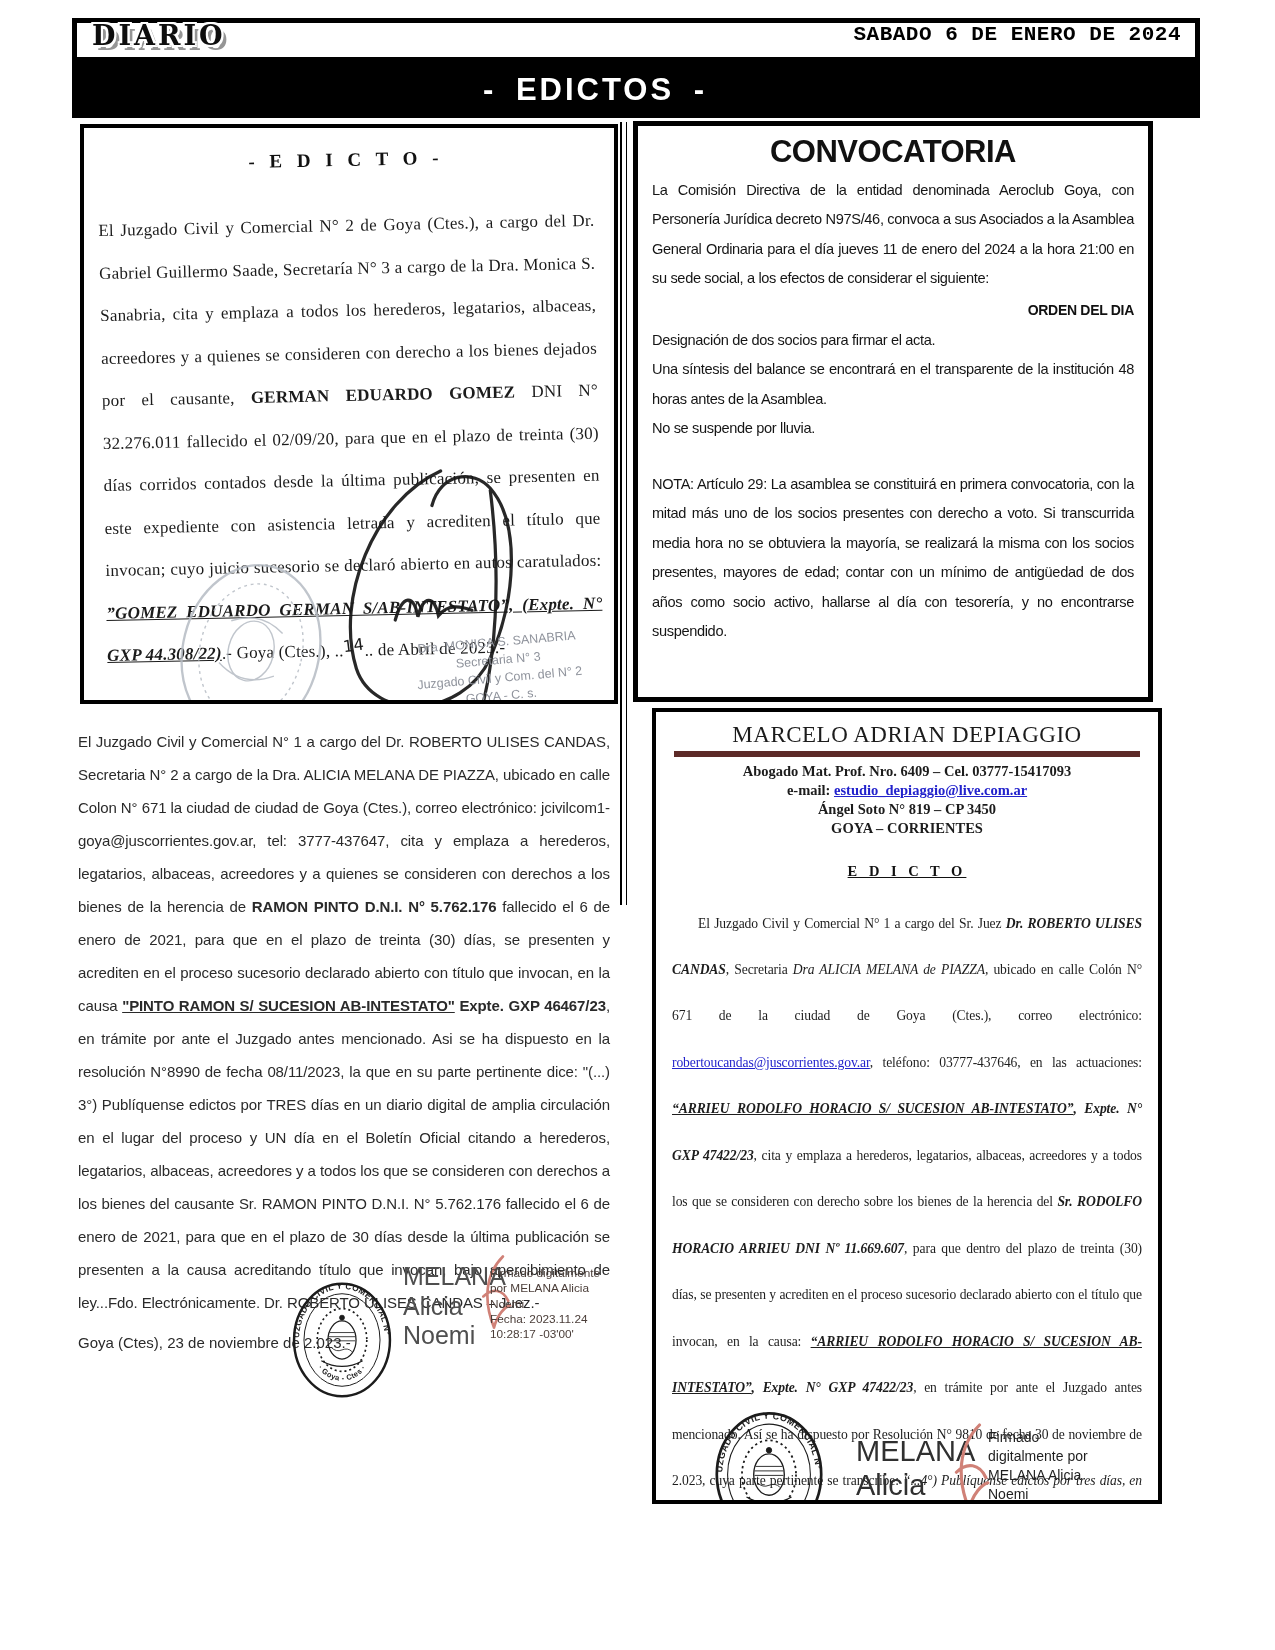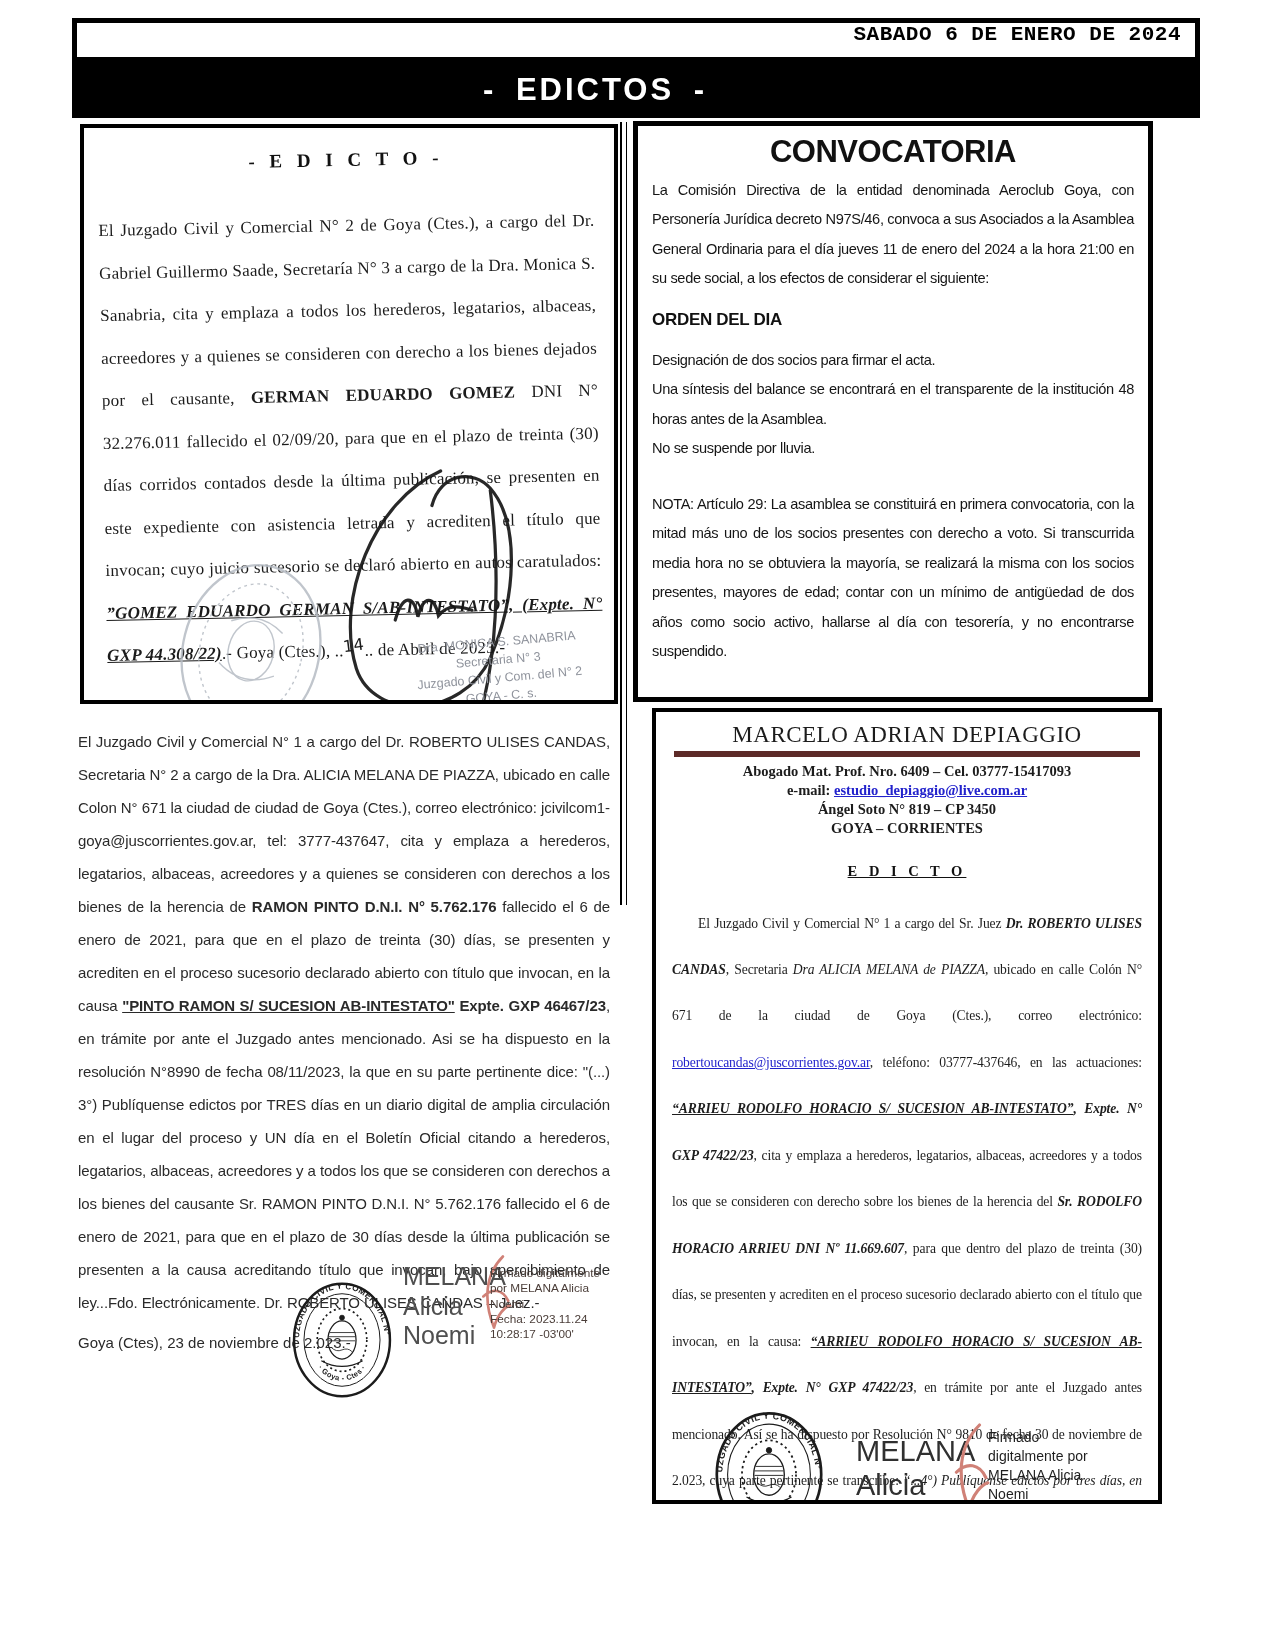--- a/index.html
+++ b/index.html
@@ -45,21 +45,21 @@
                letter-spacing:1px;margin:0 0 16px 0;}
   .pinto-body{font-size:15px;line-height:2.2;text-align:justify;color:#2a2a2a;letter-spacing:-.1px;}
   .pinto-date{font-size:15px;margin-top:2px;color:#2a2a2a;}
 
   
   .box-conv{position:absolute;left:633px;top:121px;width:520px;height:581px;
             border:5px solid #000;background:#fff;overflow:hidden;box-sizing:border-box;}
   .conv-pad{padding:6px 14px 0 14px;}
   .conv-title{text-align:center;font-size:31px;font-weight:bold;letter-spacing:-.5px;margin:2px 0 6px 0;}
   .conv-text{font-size:14.6px;line-height:2.02;letter-spacing:-.35px;text-align:justify;color:#151515;}
-  .conv-center{text-align:left;font-weight:bold;font-size:17px;letter-spacing:-.3px;margin:16px 0;}
+  .conv-center{text-align:right;font-weight:bold;font-size:14px;letter-spacing:-.3px;margin:8px 0;}
   .conv-nota{margin-top:26px;}
 
   
   .box-dep{position:absolute;left:652px;top:708px;width:510px;height:796px;
            border:4px solid #000;background:#fff;overflow:hidden;box-sizing:border-box;}
   .dep-pad{padding:8px 16px 0 16px;font-family:"Liberation Serif",serif;}
   .dep-name{text-align:center;font-size:23px;letter-spacing:.5px;color:#1c1c1c;margin-top:2px;}
   .dep-rule{height:6px;background:#5d2a28;margin:3px 2px 5px 2px;}
   .dep-line{text-align:center;font-weight:bold;font-size:14.5px;line-height:1.32;color:#1c1c1c;}
   .dep-link{color:#2222cc;text-decoration:underline;}
@@ -95,20 +95,21 @@
   .dep-sig-details{position:absolute;left:332px;top:716px;font-size:14px;color:#1f1f1f;line-height:1.35;}
 </style>
 </head>
 <body>
 
 <div class="masthead">
   <div class="masthead-strip">
     <div class="masthead-date">SABADO 6 DE ENERO DE 2024</div>
   </div>
   <div class="logo">
+    <div class="logo-txt logo-diario">DIARIO</div>
   </div>
   <div class="section-title">- EDICTOS -</div>
 </div>
 
 <div class="col-divider"></div>
 
 <div class="box-scan">
   <div class="scan-inner">
     <div class="scan-title">- E D I C T O -</div>
     <p class="scan-body"><span>El  Juzgado Civil y Comercial N° 2 de Goya (Ctes.), a cargo del Dr. Gabriel Guillermo Saade, Secretaría N° 3 a cargo de la Dra. Monica S. Sanabria, cita y emplaza a todos los herederos, legatarios, albaceas, acreedores y a quienes se consideren con derecho a los bienes dejados por el causante, </span><span class="b">GERMAN EDUARDO GOMEZ</span><span> DNI N° 32.276.011 fallecido el 02/09/20, para que en el plazo de treinta (30) días corridos contados desde la última publicación, se presenten en este expediente con asistencia letrada y acrediten el título que invocan; cuyo juicio sucesorio se declaró abierto en autos caratulados: </span><span class="biu">”GOMEZ EDUARDO GERMAN S/AB-INTESTATO”, (Expte. N° GXP 44.308/22)</span><span>.- Goya (Ctes.), ..</span><span class="hand">14</span><span>.. de Abril de 2023.-</span></p>

